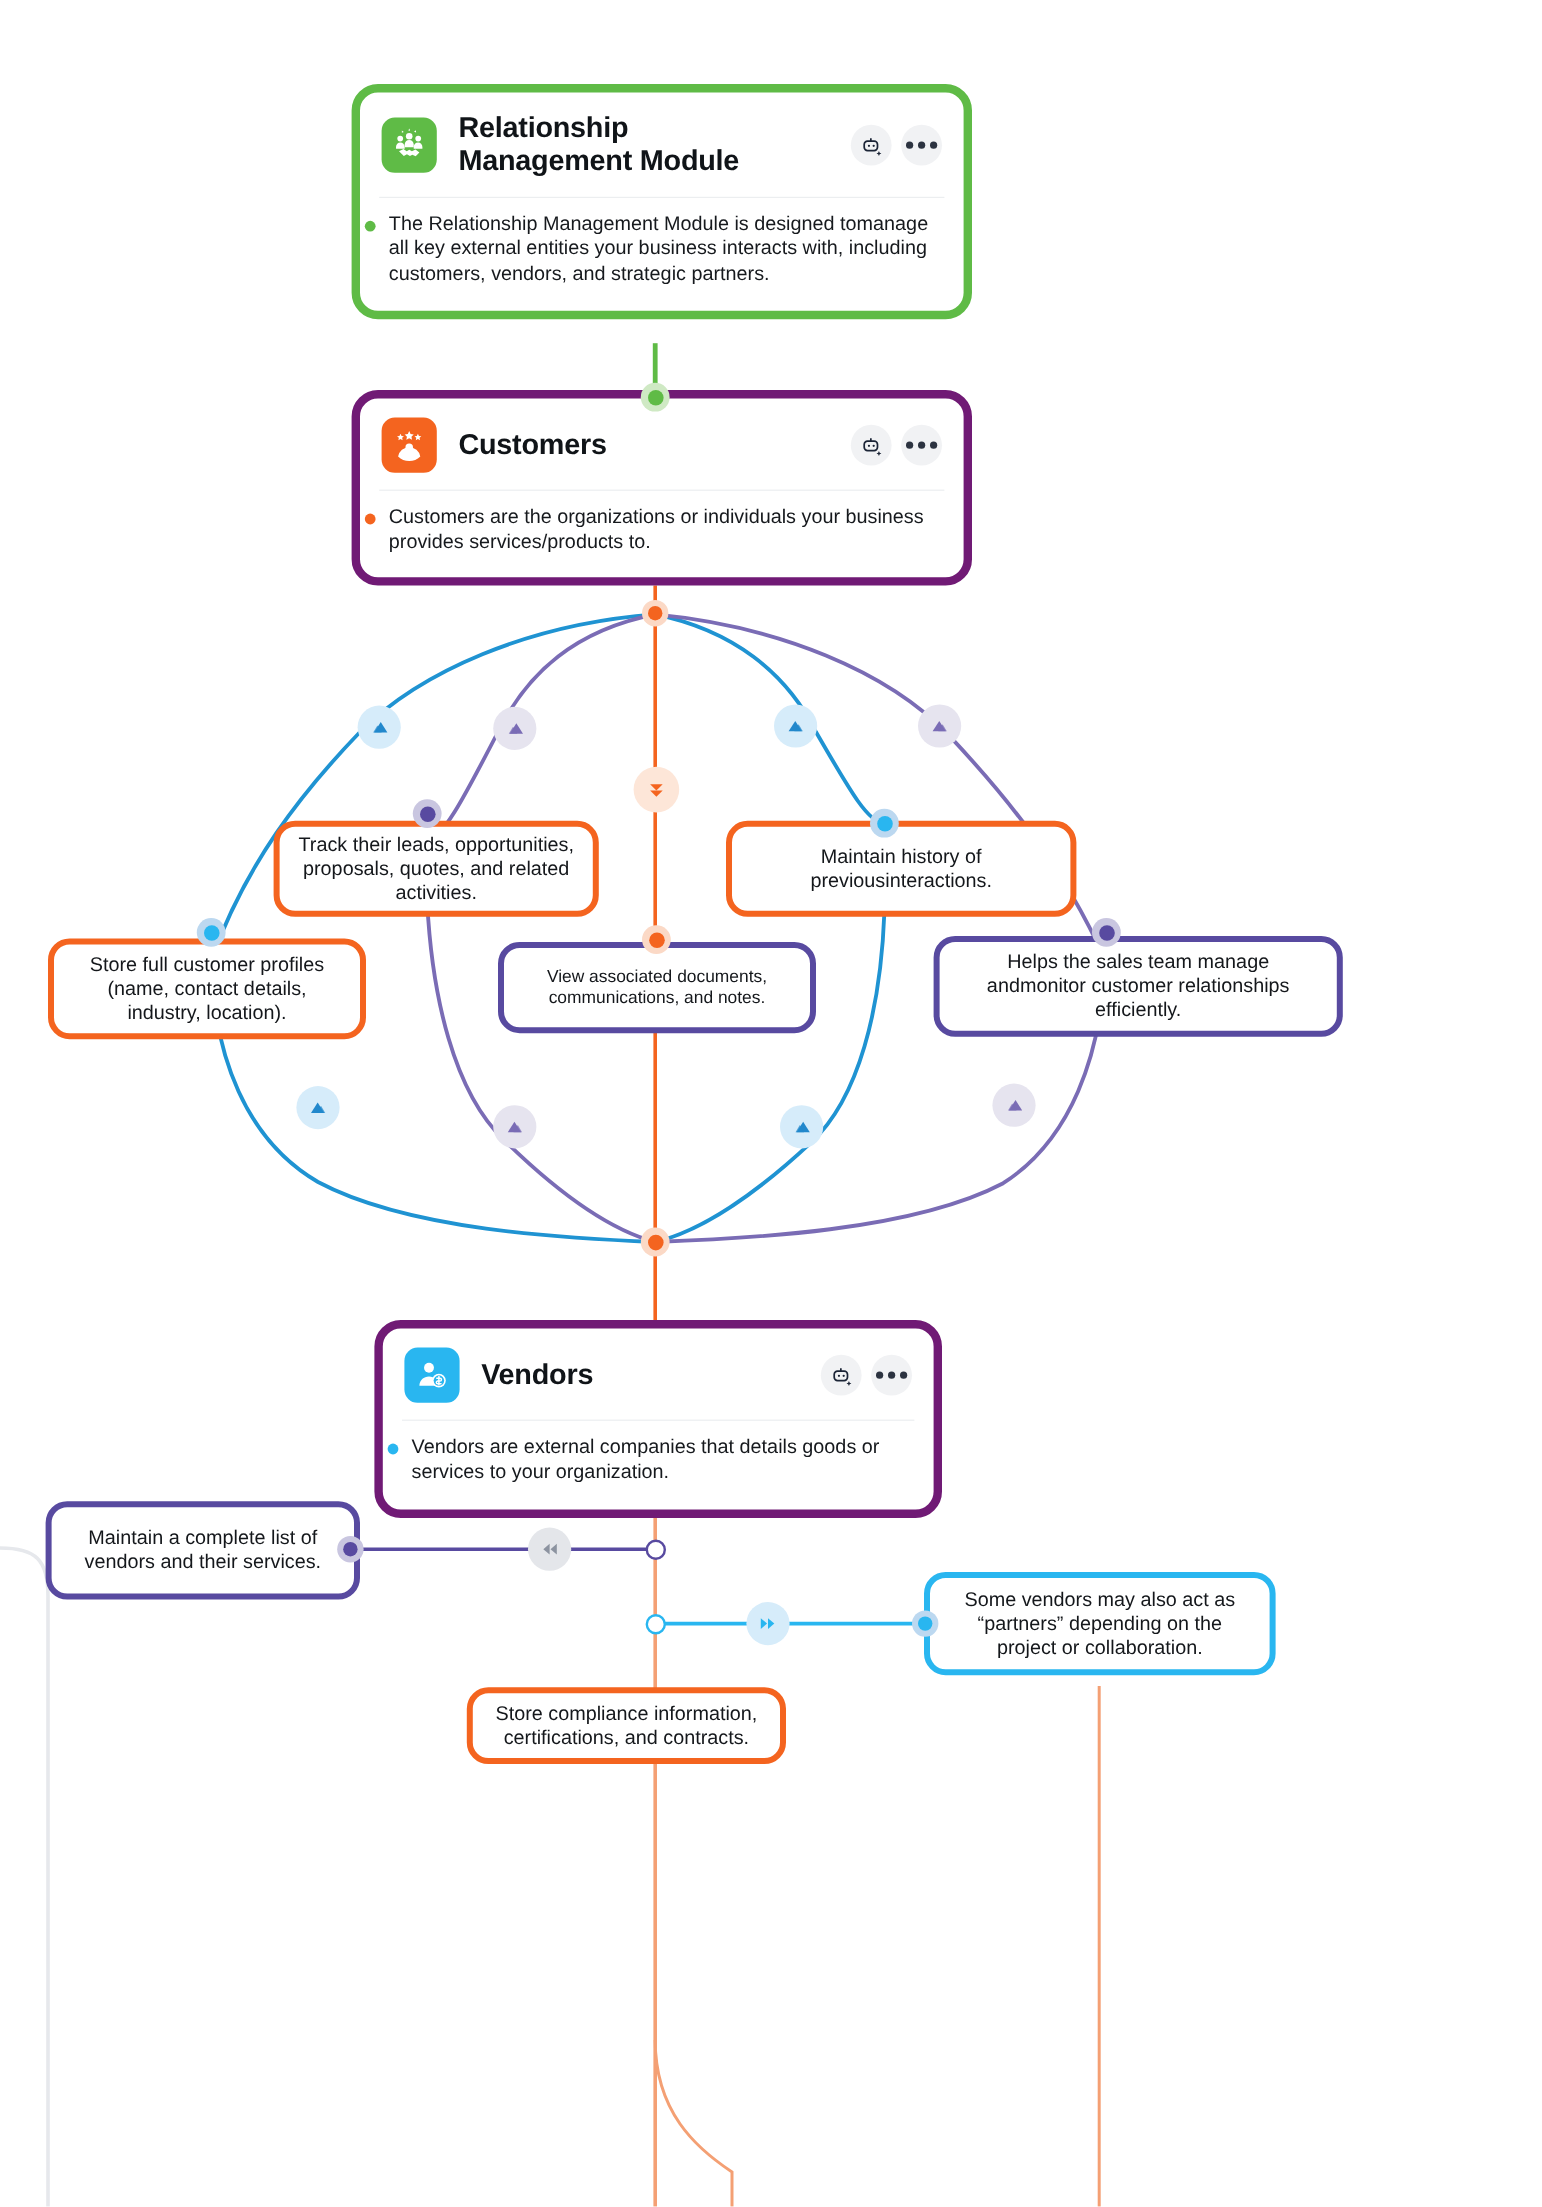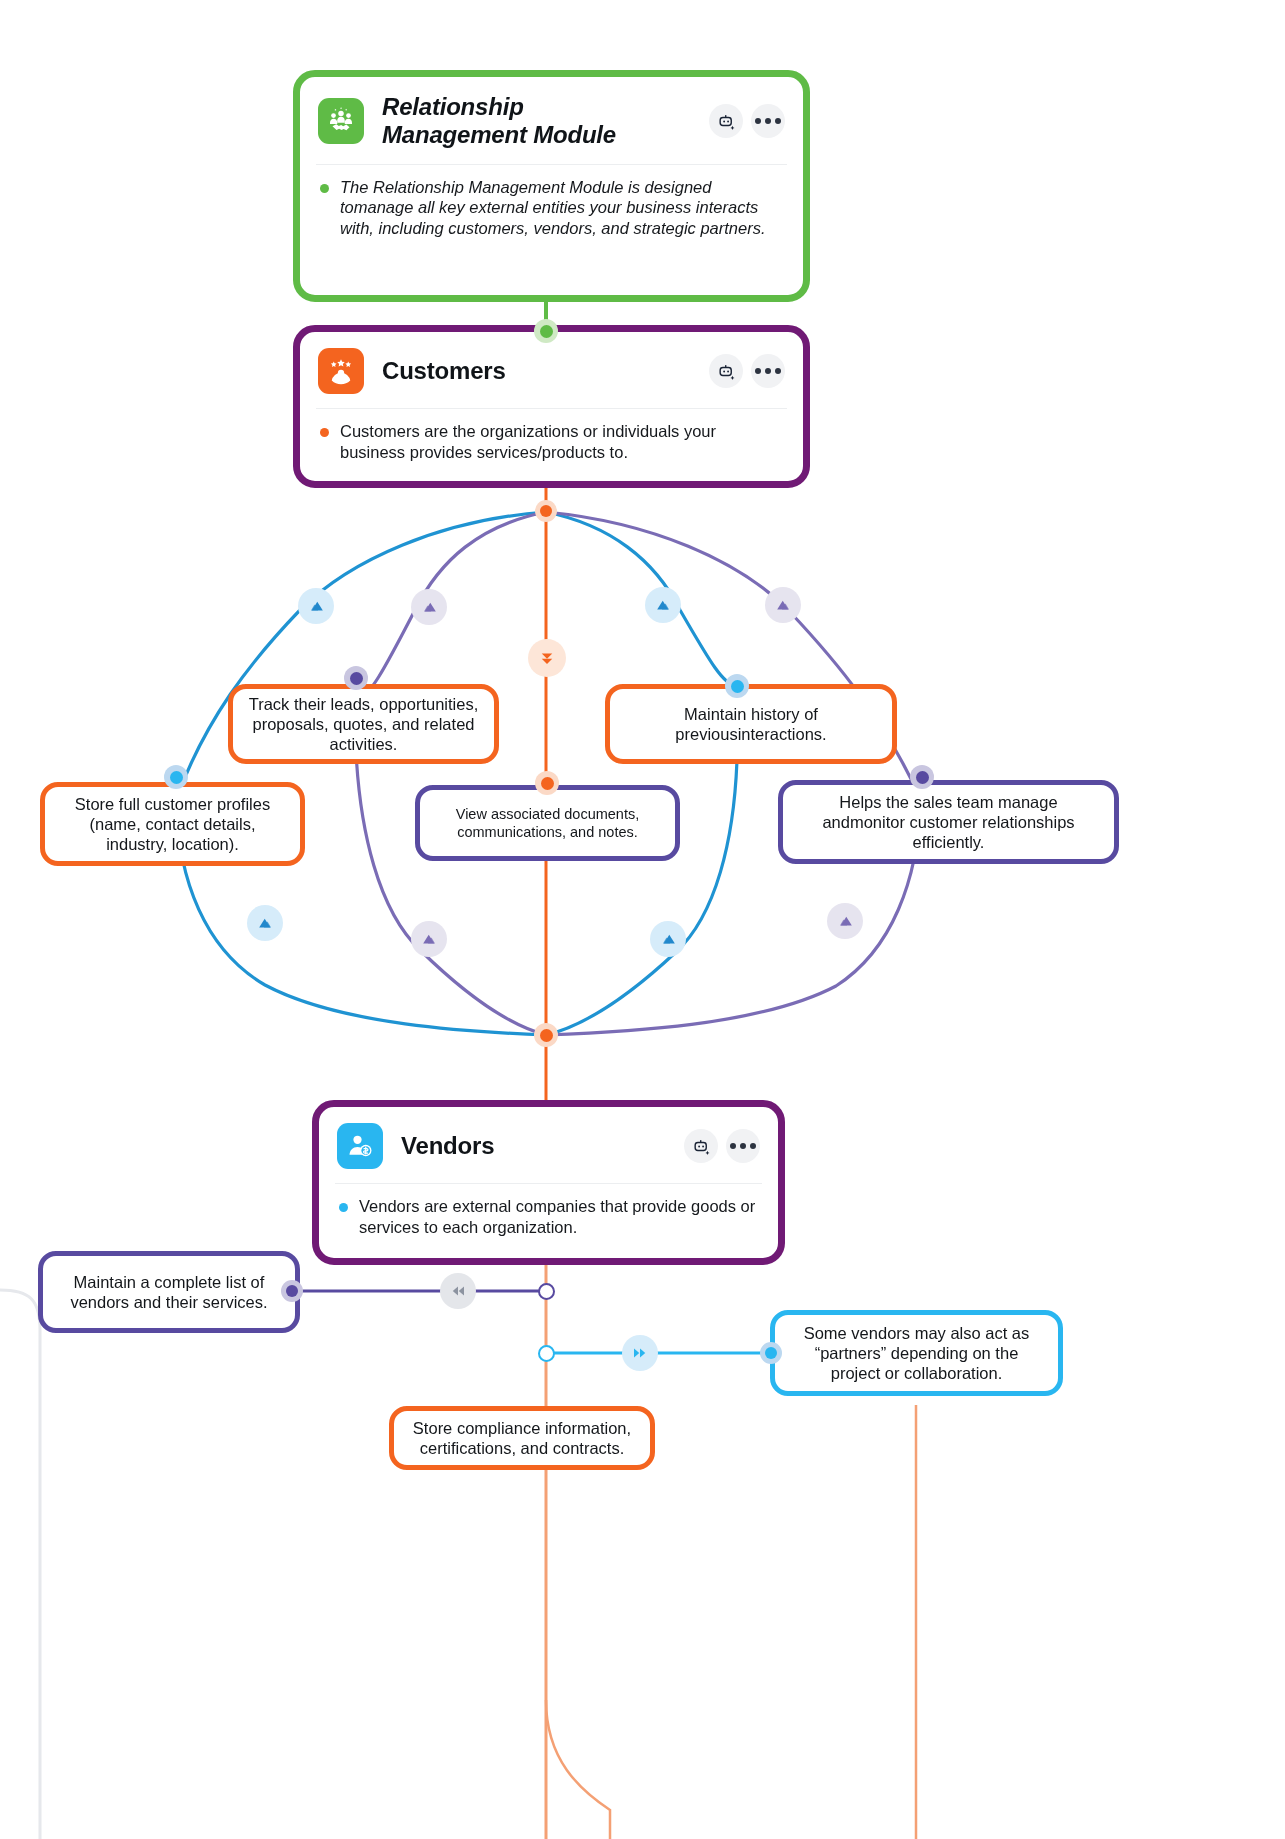--- a/index.html
+++ b/index.html
@@ -65,21 +65,21 @@
     width: 34px; height: 34px;
     border-radius: 50%;
     background: #f1f2f4;
     display: flex; align-items: center; justify-content: center;
   }
   .dots { display: flex; gap: 4px; }
   .dots i { width: 6px; height: 6px; border-radius: 50%; background: #2c3340; display:block; }
 
   .mc-divider { height: 1px; background: #eceef0; margin: 0 16px; }
 
-  .mc-body { padding: 12px 20px 16px 20px; }
+  .mc-body { padding: 12px 20px 16px 4px; }
   .bullet-row { display: flex; align-items: flex-start; margin-bottom: 4px; }
   .bullet-row:last-child { margin-bottom: 0; }
   .bdot {
     width: 9px; height: 9px; border-radius: 50%;
     flex: 0 0 auto; margin-top: 7px; margin-right: 11px;
   }
   .bdot.green  { background: #5fbb46; }
   .bdot.orange { background: #f4641f; }
   .bdot.blue   { background: #29b6f0; }
   .btext {
@@ -155,21 +155,21 @@
 
     <path d="M546,1291 L292,1291" stroke="#584aa0" stroke-width="3" fill="none"></path>
 
     <path d="M546,1353 L770,1353" stroke="#29b6f0" stroke-width="3" fill="none"></path>
 
     <path d="M0,1290 C30,1290 40,1300 40,1330 L40,1839" stroke="#e6e8ec" stroke-width="3" fill="none"></path>
     <path d="M916,1405 C916,1520 916,1600 916,1839" stroke="#f4a074" stroke-width="2.5" fill="none"></path>
     <path d="M546,1700 C546,1760 580,1790 610,1810 L610,1839" stroke="#f4a074" stroke-width="2.5" fill="none"></path>
   </svg>
 
-  <div class="module-card green" style="left:293px; top:70px; width:517px; height:232px;font-style:italic;">
+  <div class="module-card green" style="left:293px; top:70px; width:517px; height:196px;">
     <div class="mc-head">
       <div class="mc-icon green">
         <svg width="30" height="30" viewBox="0 0 24 24" fill="#ffffff">
           <circle cx="12" cy="6" r="2.2"></circle>
           <circle cx="6" cy="7.6" r="1.9"></circle>
           <circle cx="18" cy="7.6" r="1.9"></circle>
           <path d="M3.2 13.2c0-1.8 1.3-3 2.9-3s2.9 1.2 2.9 3v1.2H3.2z"></path>
           <path d="M15 13.2c0-1.8 1.3-3 2.9-3s2.9 1.2 2.9 3v1.2H15z"></path>
           <path d="M9 11.6c0-1.8 1.3-3 3-3s3 1.2 3 3v1.8H9z"></path>
           <path d="M5.2 16.1l3-1.6 2.1 1.5 1.8-.9 1.7 1 2.4-1.3 2.6 2.1-2.5 2.4-2.2-1-1.6.9-2-1.1-2.1 1.1z"></path>
@@ -380,21 +380,21 @@
               <i></i>
               <i></i>
             </span>
         </div>
       </div>
     </div>
     <div class="mc-divider"></div>
     <div class="mc-body">
       <div class="bullet-row">
         <span class="bdot blue"></span>
-        <span class="btext">Vendors are external companies that provide goods or services to each organization.</span>
+        <span class="btext">Vendors are external companies that details goods or services to your organization.</span>
       </div>
     </div>
   </div>
 
   <div class="leaf purple" style="left:38px; top:1251px; width:262px; height:82px;">
     <span>Maintain a complete list of vendors and their services.</span>
   </div>
   <div class="pip" style="left:281px; top:1280px; width:22px; height:22px; background:#c9c6e0;">
     <div class="core" style="width:12px;height:12px;background:#584aa0;"></div>
   </div>

